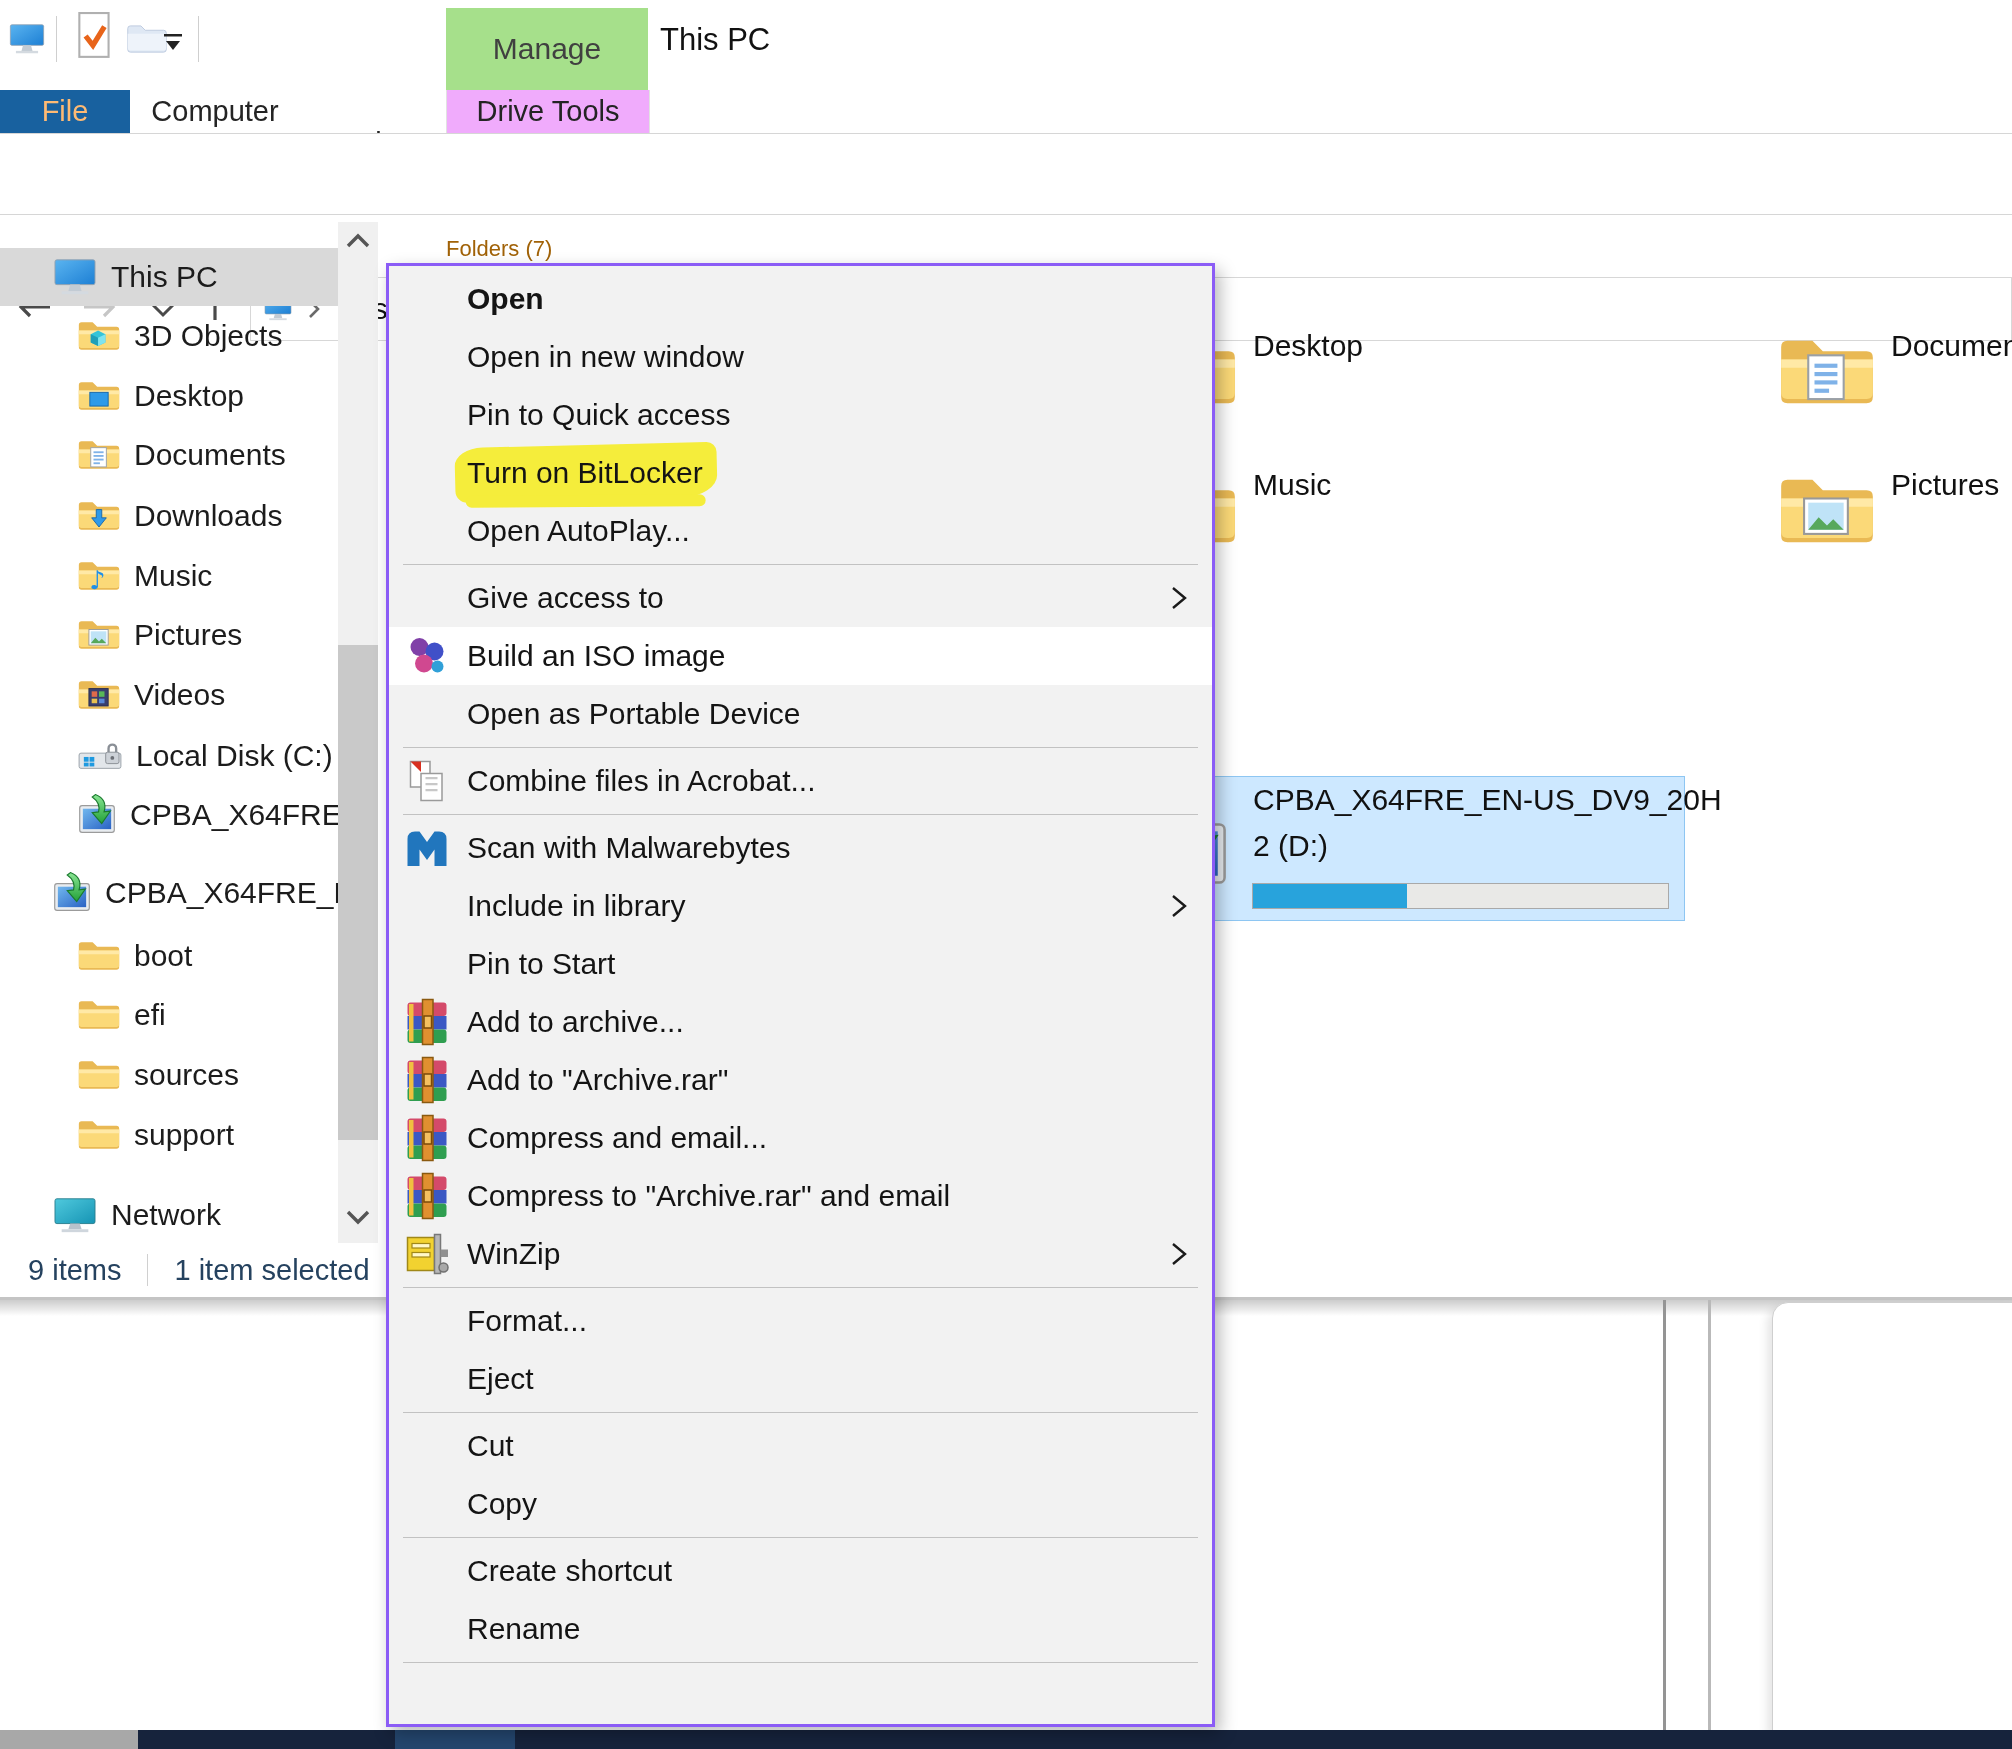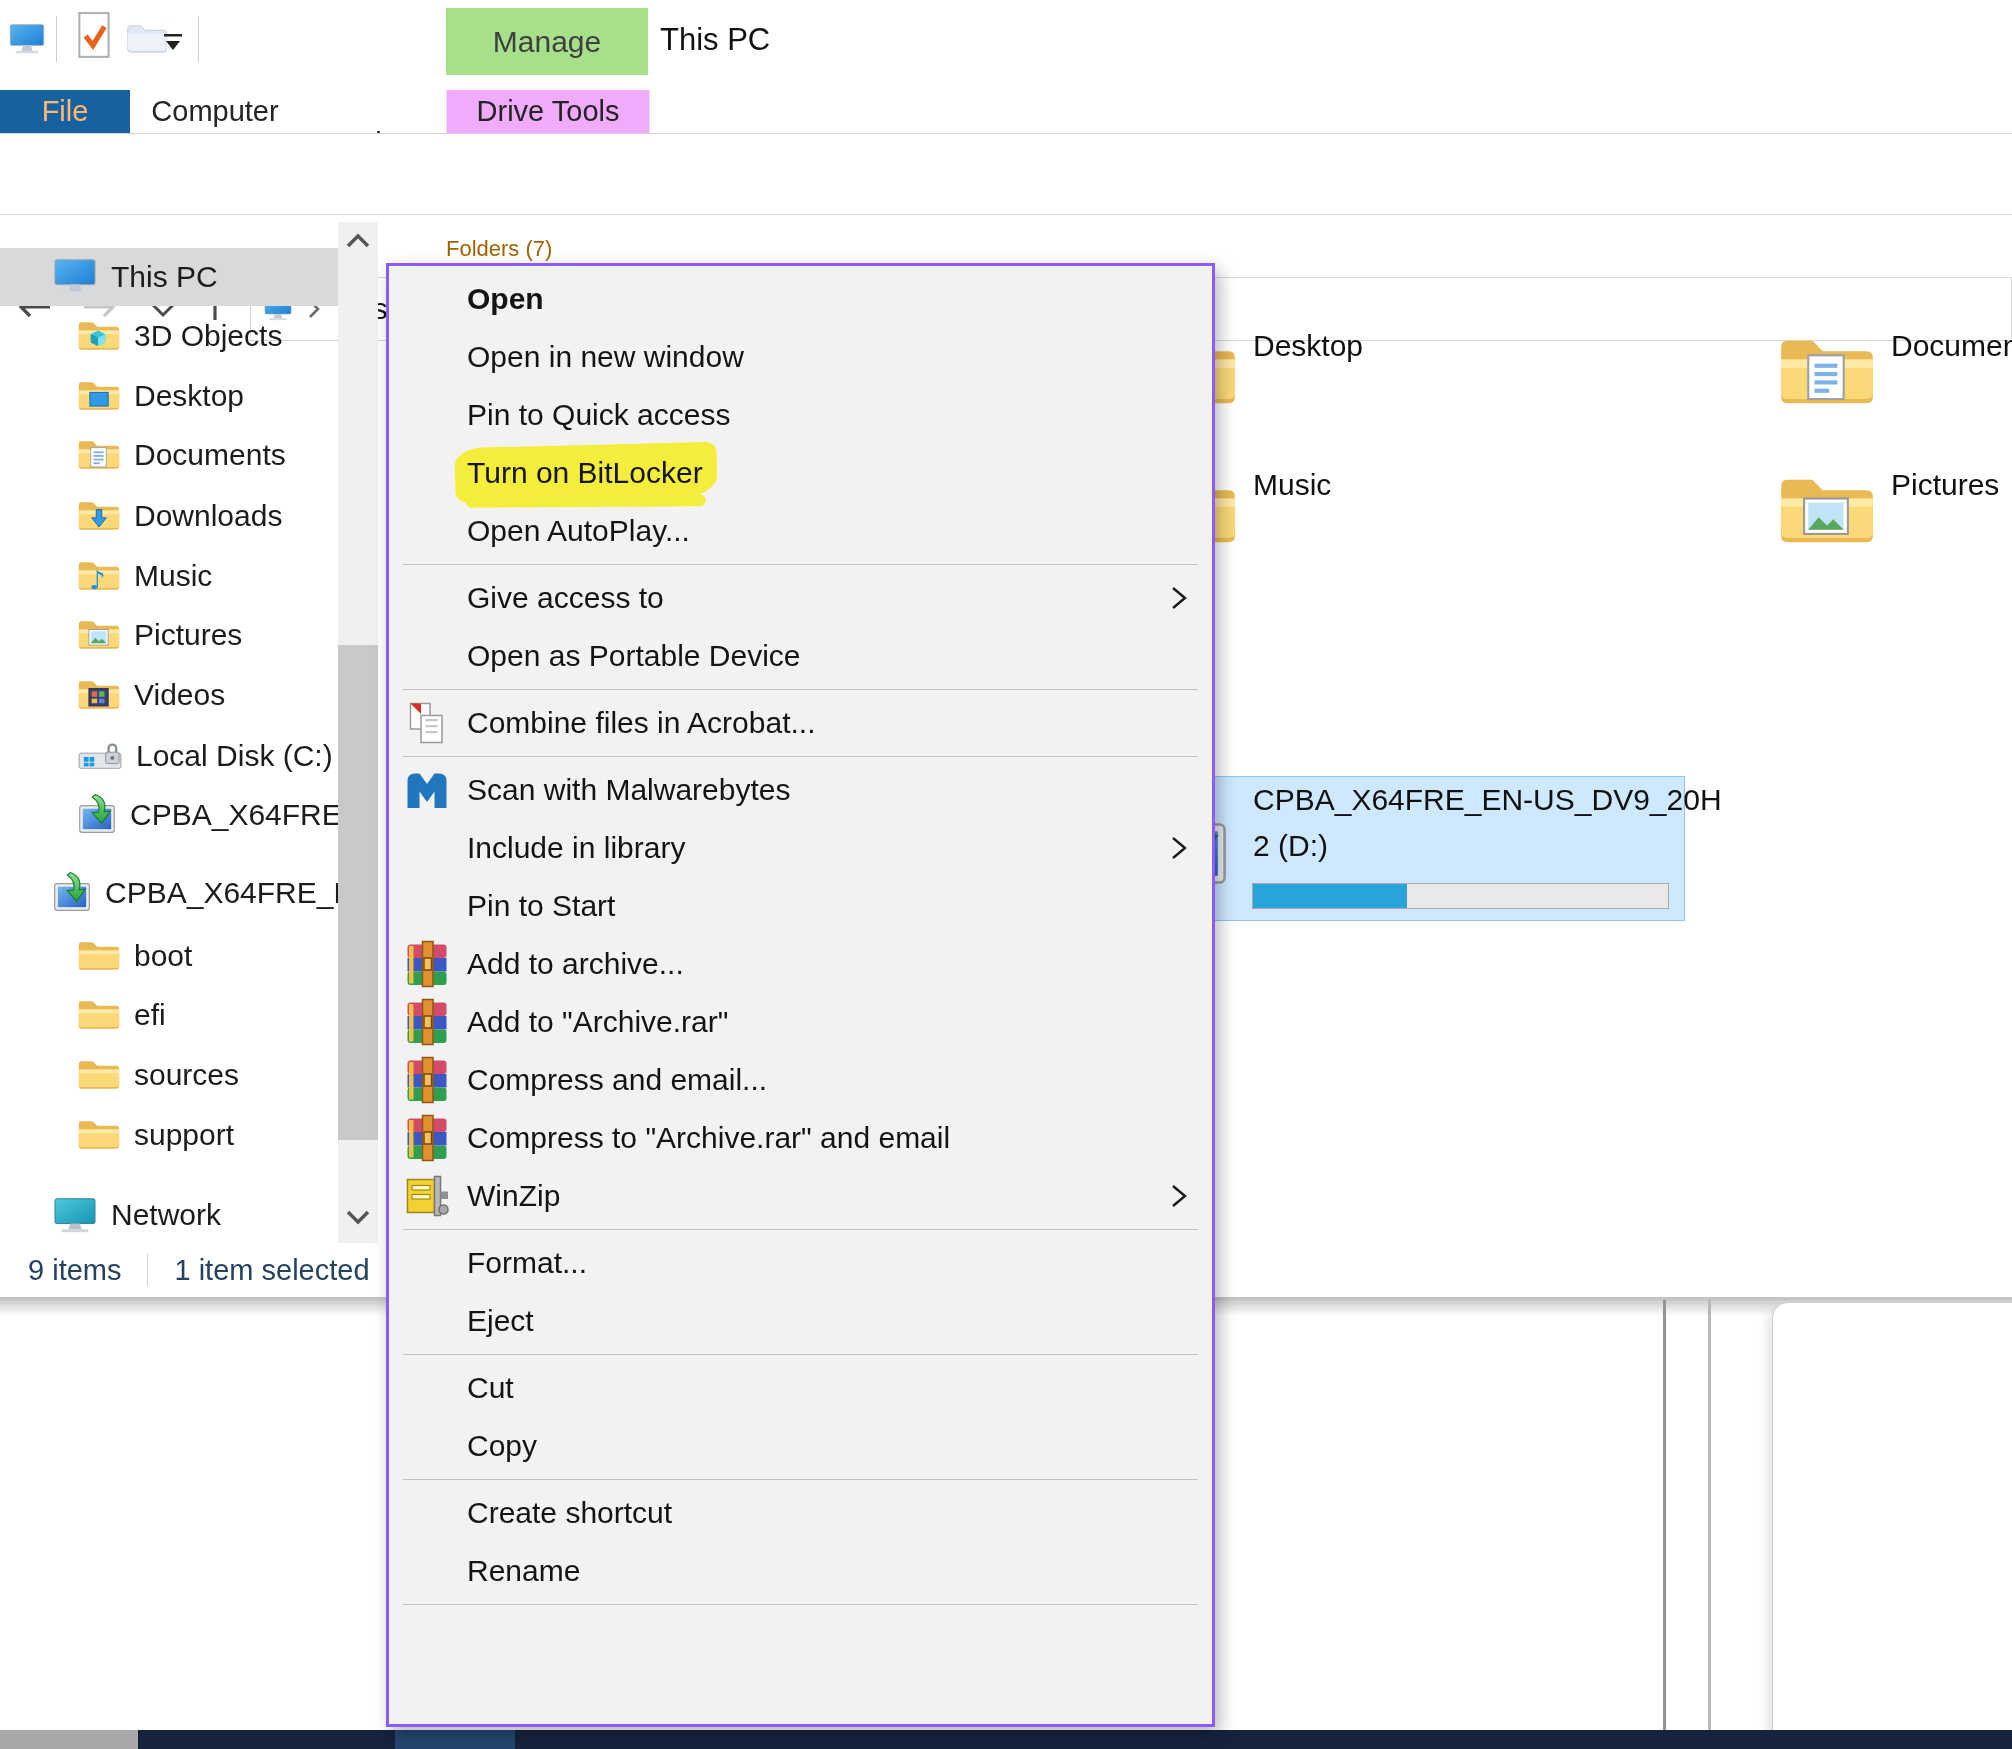--- a/index.html
+++ b/index.html
@@ -2,21 +2,21 @@
 <html><head>
 <meta charset="utf-8">
 <style>
   html,body{margin:0;padding:0;background:#777;}
   #screen{position:relative;width:2012px;height:1749px;background:#fff;overflow:hidden;
           font-family:"Liberation Sans",sans-serif;color:#1c1c1c;}
   .abs{position:absolute;}
   
   .titlebar{left:0;top:0;width:2012px;height:90px;background:#fff;}
   .qat-sep{width:1px;height:46px;background:#cfcfcf;top:16px;}
-  .manage-tab{left:446px;top:8px;width:202px;height:67px;background:#a6e08b;
+  .manage-tab{left:446px;top:8px;width:202px;height:82px;background:#a6e08b;
               display:flex;align-items:center;justify-content:center;font-size:30px;color:#404040;}
   .win-title{left:660px;top:22px;font-size:31px;color:#111;}
   .tabs-row{left:0;top:90px;width:2012px;height:43px;background:#fff;}
   .tab{position:absolute;top:0;height:43px;display:flex;align-items:center;justify-content:center;
        font-size:29px;color:#242424;}
   .tab-file{left:0;width:130px;background:#18619f;color:#fdba74;}
   .tab-computer{left:140px;width:150px;}
   .tab-view{left:325px;width:125px;margin-top:32px;}
   .tab-drivetools{left:446px;width:202px;border-left:1px solid #e2e2e2;border-right:1px solid #e2e2e2;background:#f0abfc;}
   .tabs-border{left:0;top:133px;width:2012px;height:1px;background:#d6d6d6;}
@@ -447,20 +447,26 @@
       </div>
 
     <div class="msep"></div>
 
     <div class="mrow">
       <span class="mlabel">Give access to</span>
       <svg class="marrow" width="18" height="28" viewBox="0 0 18 28">
         <path d="M3 4 L15 14 L3 24" fill="none" stroke="#1a1a1a" stroke-width="2.4"></path>
         </svg>
       </div>
+    <div class="mrow hover">
+      <svg class="micon" width="36" height="36" viewBox="0 0 32 32">
+          <use href="#sym-isobuilder"></use>
+        </svg>
+      <span class="mlabel">Build an ISO image</span>
+      </div>
     <div class="mrow">
       <span class="mlabel">Open as Portable Device</span>
       </div>
 
     <div class="msep"></div>
 
     <div class="mrow">
       <svg class="micon" width="34" height="34" viewBox="0 0 32 32">
           <use href="#sym-acrobat"></use>
         </svg>

